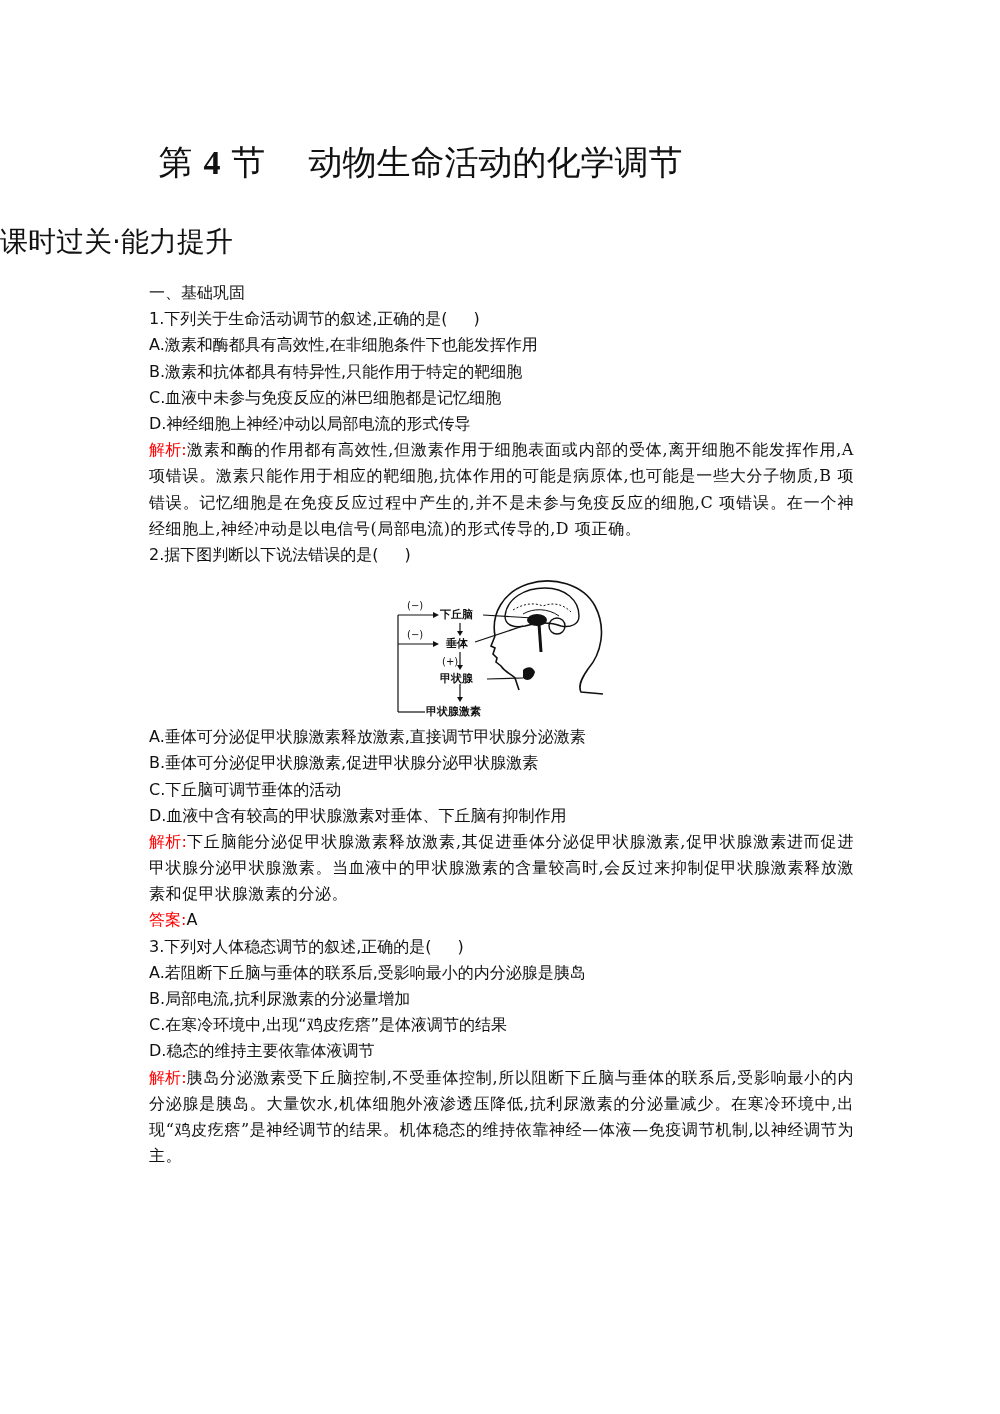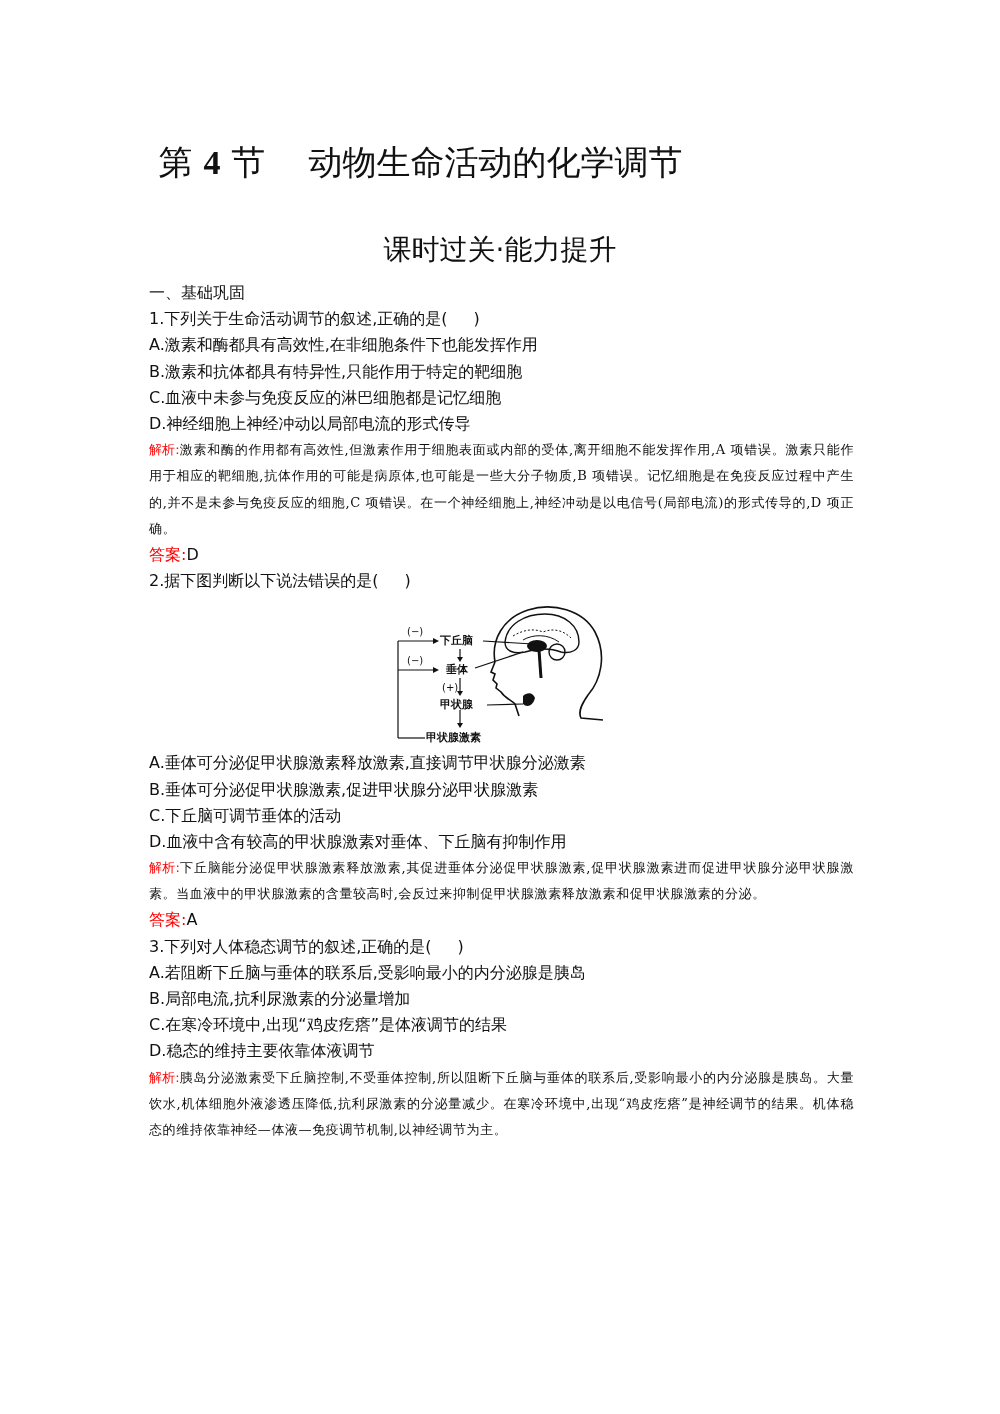--- a/index.html
+++ b/index.html
@@ -8,32 +8,32 @@
       font-family: "DejaVu Sans", "Liberation Sans", sans-serif;
       color: #111111;
     }
     .title {
       position: absolute; left: 0; width: 841px; top: 140px;
       text-align: center; font-size: 34px; line-height: 44px; font-weight: normal;
       letter-spacing: 0px;
     }
     .title .num { font-family: "Liberation Serif", serif; font-weight: bold; font-size: 34px; }
     .subtitle {
-      position: absolute; left: 0; width: 1000px; top: 230px;
-      text-align: center; font-size: 28px; line-height: 40px;
+      position: absolute; left: 0; width: 1000px; top: 222px;
+      font-size: 28px; line-height: 40px;
     }
     .content {
       position: absolute; left: 149px; top: 280px; width: 705px;
     }
     .line {
       font-size: 16px; line-height: 26.2px; height: 26.2px; white-space: nowrap;
     }
     .para {
       font-family: "DejaVu Serif", "Liberation Serif", serif;
-      font-size: 13px; line-height: 26.2px; text-align: justify;
+      font-size: 16px; line-height: 26.2px; text-align: justify;
       letter-spacing: 0.6px;
     }
     .label-red { color: #ff0000; font-family: "DejaVu Sans", sans-serif; letter-spacing: 0; }
     .answer { font-size: 16px; line-height: 26.2px; }
     .answer .val { color: #111; }
     .figure {
       position: relative; width: 240px; height: 150px; margin: 6px 0 0 234px;
     }
     .fig-label { position: absolute; font-size: 11px; line-height: 14px; font-weight: bold; white-space: nowrap; }
     .fig-sign { position: absolute; font-size: 10px; line-height: 11px; white-space: nowrap; }
@@ -52,21 +52,20 @@
 
   <div class="line">一、基础巩固</div>
 
   <div>
     <div class="line"><span>1.下列关于生命活动调节的叙述,正确的是(</span><span class="paren-space"></span><span>)</span></div>
     <div class="line">A.激素和酶都具有高效性,在非细胞条件下也能发挥作用</div>
     <div class="line">B.激素和抗体都具有特异性,只能作用于特定的靶细胞</div>
     <div class="line">C.血液中未参与免疫反应的淋巴细胞都是记忆细胞</div>
     <div class="line">D.神经细胞上神经冲动以局部电流的形式传导</div>
     <div class="para"><span class="label-red"><span>解析</span><span>:</span></span><span>激素和酶的作用都有高效性,但激素作用于细胞表面或内部的受体,离开细胞不能发挥作用,A 项错误。激素只能作用于相应的靶细胞,抗体作用的可能是病原体,也可能是一些大分子物质,B 项错误。记忆细胞是在免疫反应过程中产生的,并不是未参与免疫反应的细胞,C 项错误。在一个神经细胞上,神经冲动是以电信号(局部电流)的形式传导的,D 项正确。</span></div>
-    <div class="answer"><span class="label-red"><span>答案</span><span>:</span></span><span class="val">D</span></div>
   </div>
 
   <div>
     <div class="line"><span>2.据下图判断以下说法错误的是(</span><span class="paren-space"></span><span>)</span></div>
 
     <div class="figure">
       <svg width="240" height="150" viewBox="0 0 240 150" style="position:absolute;left:0;top:0;">
 
         <path d="M112 62 C108 40 120 18 145 10 C170 2 200 10 212 32 C224 55 218 80 205 95 C198 105 195 112 198 118 L220 120" fill="none" stroke="#111" stroke-width="1.6"></path>
         <path d="M112 62 L108 72 L112 74 L110 80 L114 84 L113 88 L118 92 C122 98 128 100 132 104 L136 116" fill="none" stroke="#111" stroke-width="1.6"></path>

